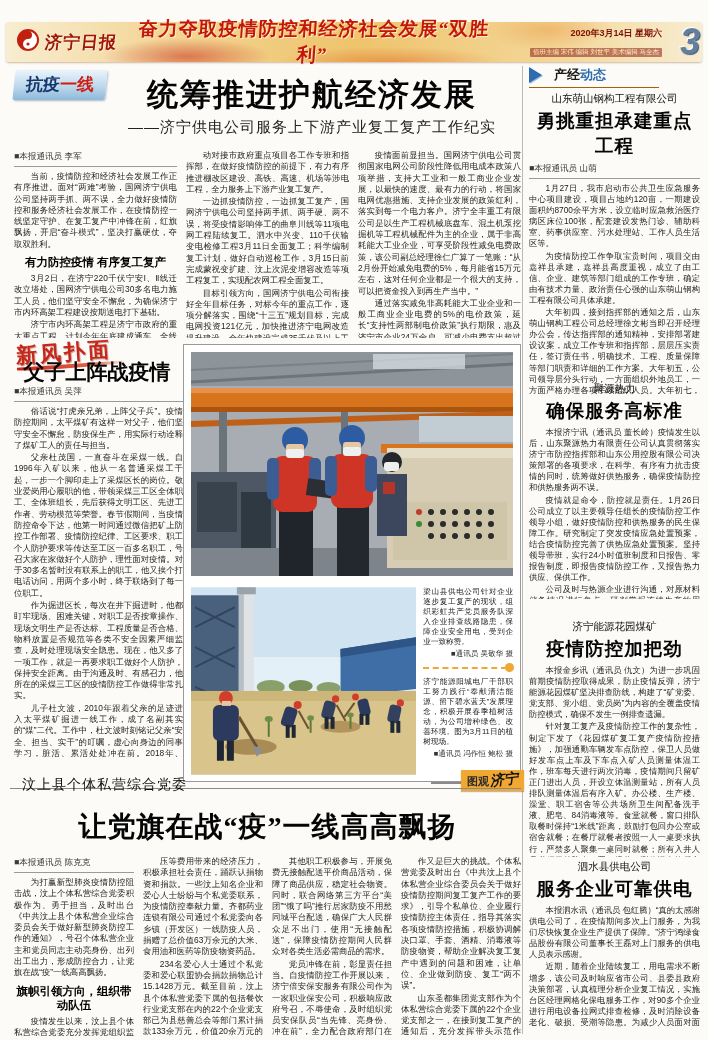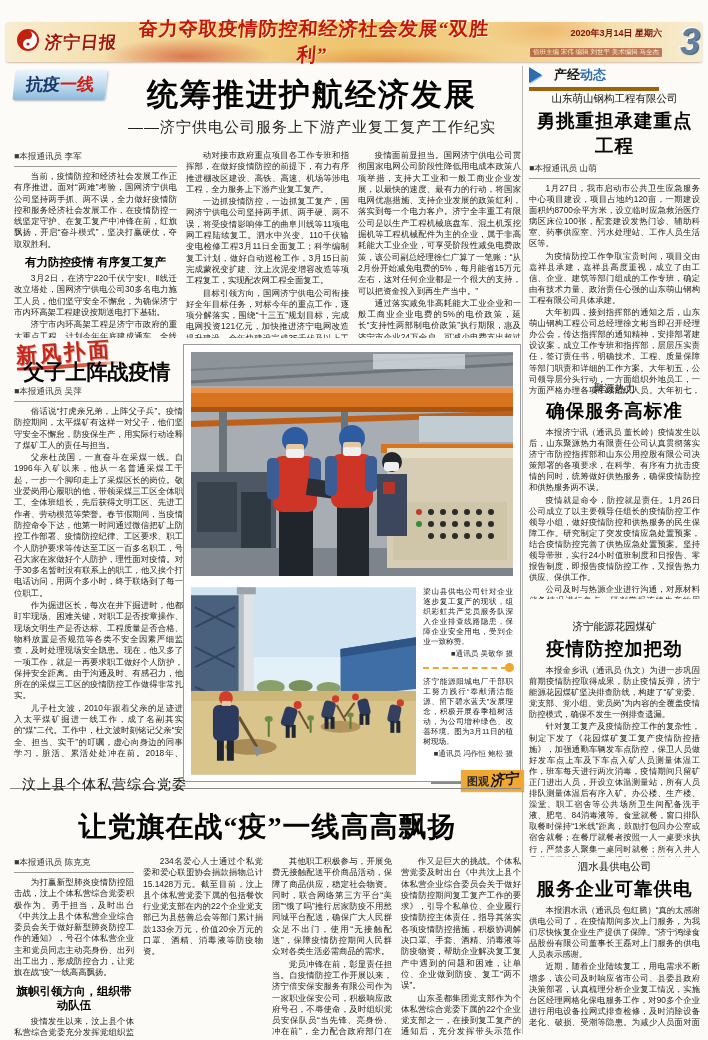--- a/index.html
+++ b/index.html
@@ -32,21 +32,21 @@
     background:linear-gradient(180deg,#eaf4fb 0%,#bcd8ec 55%,#8db9da 100%);
     font-family:"Liberation Serif",serif;font-weight:bold;font-size:17px;transform:skewX(-6deg);
     box-shadow:1px 1px 2px rgba(60,90,120,.4);}
   .tag-kangyi .t1{color:#14366b;} .tag-kangyi .t2{color:#cf1d12;}
   .tag-xinfeng{position:absolute;left:16px;top:338px;font-family:"Liberation Serif",serif;
     font-weight:bold;font-size:21px;color:#c5271a;letter-spacing:3px;transform:rotate(-4deg);
     text-shadow:1px 1px 1px rgba(140,20,10,.45);}
   .tag-xinfeng::after{content:"";display:block;height:4px;width:110px;margin-top:-2px;
     border-radius:0 0 60% 40%;background:linear-gradient(90deg,#c5271a,#e0644a 70%,transparent);}
   .sb-tag{position:absolute;left:529px;top:66px;width:130px;display:flex;align-items:center;gap:4px;
-    border-bottom:4px solid #a16207;padding-bottom:3px;}
+    border-bottom:1px solid #a16207;padding-bottom:3px;}
   .sb-tag .arrow{width:0;height:0;border:8px solid transparent;border-left:13px solid #2e6cb0;
     filter:drop-shadow(1px 1px 0 #9cc0df);}
   .sb-tag .txt{font-weight:bold;font-size:13px;}
   .sb-tag .txt .b1{color:#1b1b1b;} .sb-tag .txt .b2{color:#2e6cb0;}
   
   .main-headline{position:absolute;left:104px;top:74px;width:416px;text-align:center;
     font-weight:bold;font-size:31px;letter-spacing:2px;color:#050505;}
   .main-subtitle{position:absolute;left:104px;top:118px;width:416px;text-align:center;
     font-size:15px;color:#222;letter-spacing:1px;}
   .main-cols{position:absolute;left:14px;top:150px;width:507px;height:188px;display:flex;gap:9px;overflow:hidden;}
@@ -305,20 +305,21 @@
   <div class="bt-kicker">汶上县个体私营综合党委</div>
   <div class="bt-headline">让党旗在战“疫”一线高高飘扬</div>
   <div class="bt-cols">
     <div class="btcol body">
       <div class="byline">■本报通讯员 陈克克</div>
       <p>为打赢新型肺炎疫情防控阻击战，汶上个体私营综合党委积极作为、勇于担当，及时出台《中共汶上县个体私营企业综合委员会关于做好新型肺炎防控工作的通知》，号召个体私营企业主和党员同志主动亮身份、出列出工出力，形成防控合力，让党旗在战“疫”一线高高飘扬。</p>
       <div class="subhead">旗帜引领方向，组织带动队伍</div>
       <p>疫情发生以来，汶上县个体私营综合党委充分发挥党组织监督队伍优势，组织党员深入社区值守，联防联控宣传疫情防控知识，引导餐饮从业者取消各类聚餐，劝停各类餐饮单位420余家，联合汶上县爱心联盟会员发出倡议，号召个体私营业主、全体党员和社会各界爱心人士积极开展“抗疫情、献爱心”公开募捐活动。很多个私党员企业承受着房租、物业、人工、存货积</p>
     </div>
     <div class="btcol body">
+      <p>压等费用带来的经济压力，积极承担社会责任，踊跃认捐物资和捐款。一些汶上知名企业和爱心人士纷纷与个私党委联系，为疫情防控奉献力量。齐都药业连锁有限公司通过个私党委向各乡镇（开发区）一线防疫人员，捐赠了总价值63万余元的大米、食用油和医药等防疫物资药品。</p>
       <p>234名爱心人士通过个私党委和爱心联盟协会捐款捐物总计15.1428万元。截至目前，汶上县个体私营党委下属的包括餐饮行业党支部在内的22个企业党支部已为县慈善总会等部门累计捐款133余万元，价值20余万元的口罩、酒精、消毒液等防疫物资。</p>
 
     </div>
     <div class="btcol body">
       <p>其他职工积极参与，开展免费无接触配送平价商品活动，保障了商品供应，稳定社会物资。同时，联合网络第三方平台“美团”“饿了吗”推行居家防疫不用愁同城平台配送，确保广大人民群众足不出门，使用“无接触配送”，保障疫情防控期间人民群众对各类生活必需商品的需求。</p>
       <p>党员冲锋在前，彰显责任担当。自疫情防控工作开展以来，济宁倍安保安服务有限公司作为一家职业保安公司，积极响应政府号召，不辱使命，及时组织党员安保队员“当先锋、亮身份、冲在前”，全力配合政府部门在卡点设卡值守，24小时在岗在位，落实防控措施，减少人员流动，防控疫情蔓延，每天向主管部门定时汇报服务小区及单位的防疫情况，勇当社会的“安全卫士”，为企业主提供了强有力的安全保障。</p>
 
     </div>
     <div class="btcol body">
       <p>作又是巨大的挑战。个体私营党委及时出台《中共汶上县个体私营企业综合委员会关于做好疫情防控期间复工复产工作的要求》，引导个私单位、企业履行疫情防控主体责任，指导其落实各项疫情防控措施，积极协调解决口罩、手套、酒精、消毒液等防疫物资，帮助企业解决复工复产中遇到的问题和困难，让单位、企业做到防疫、复工“两不误”。</p>

